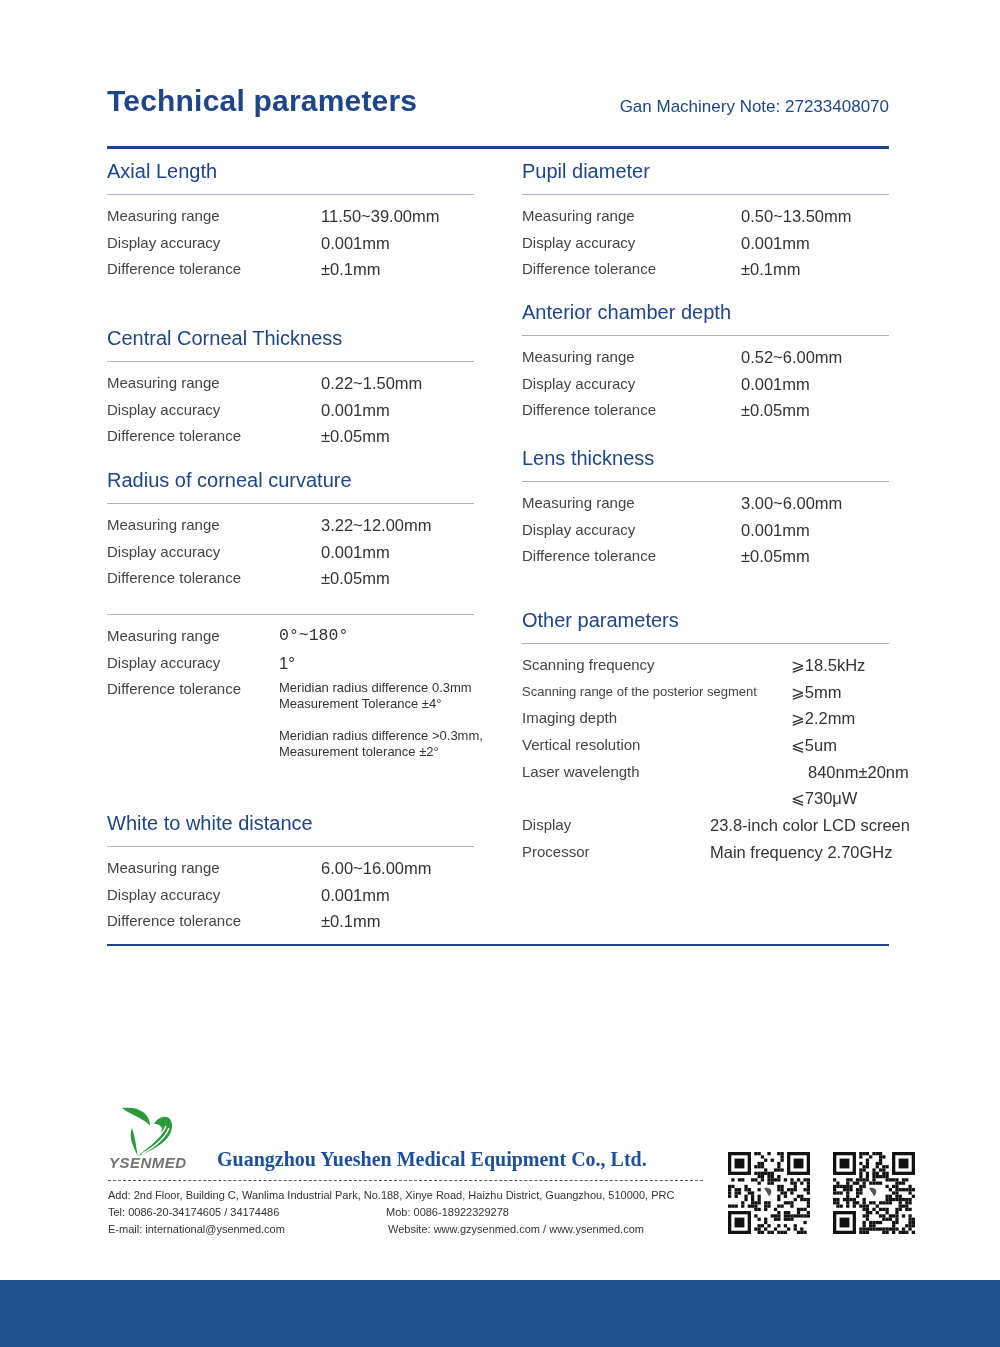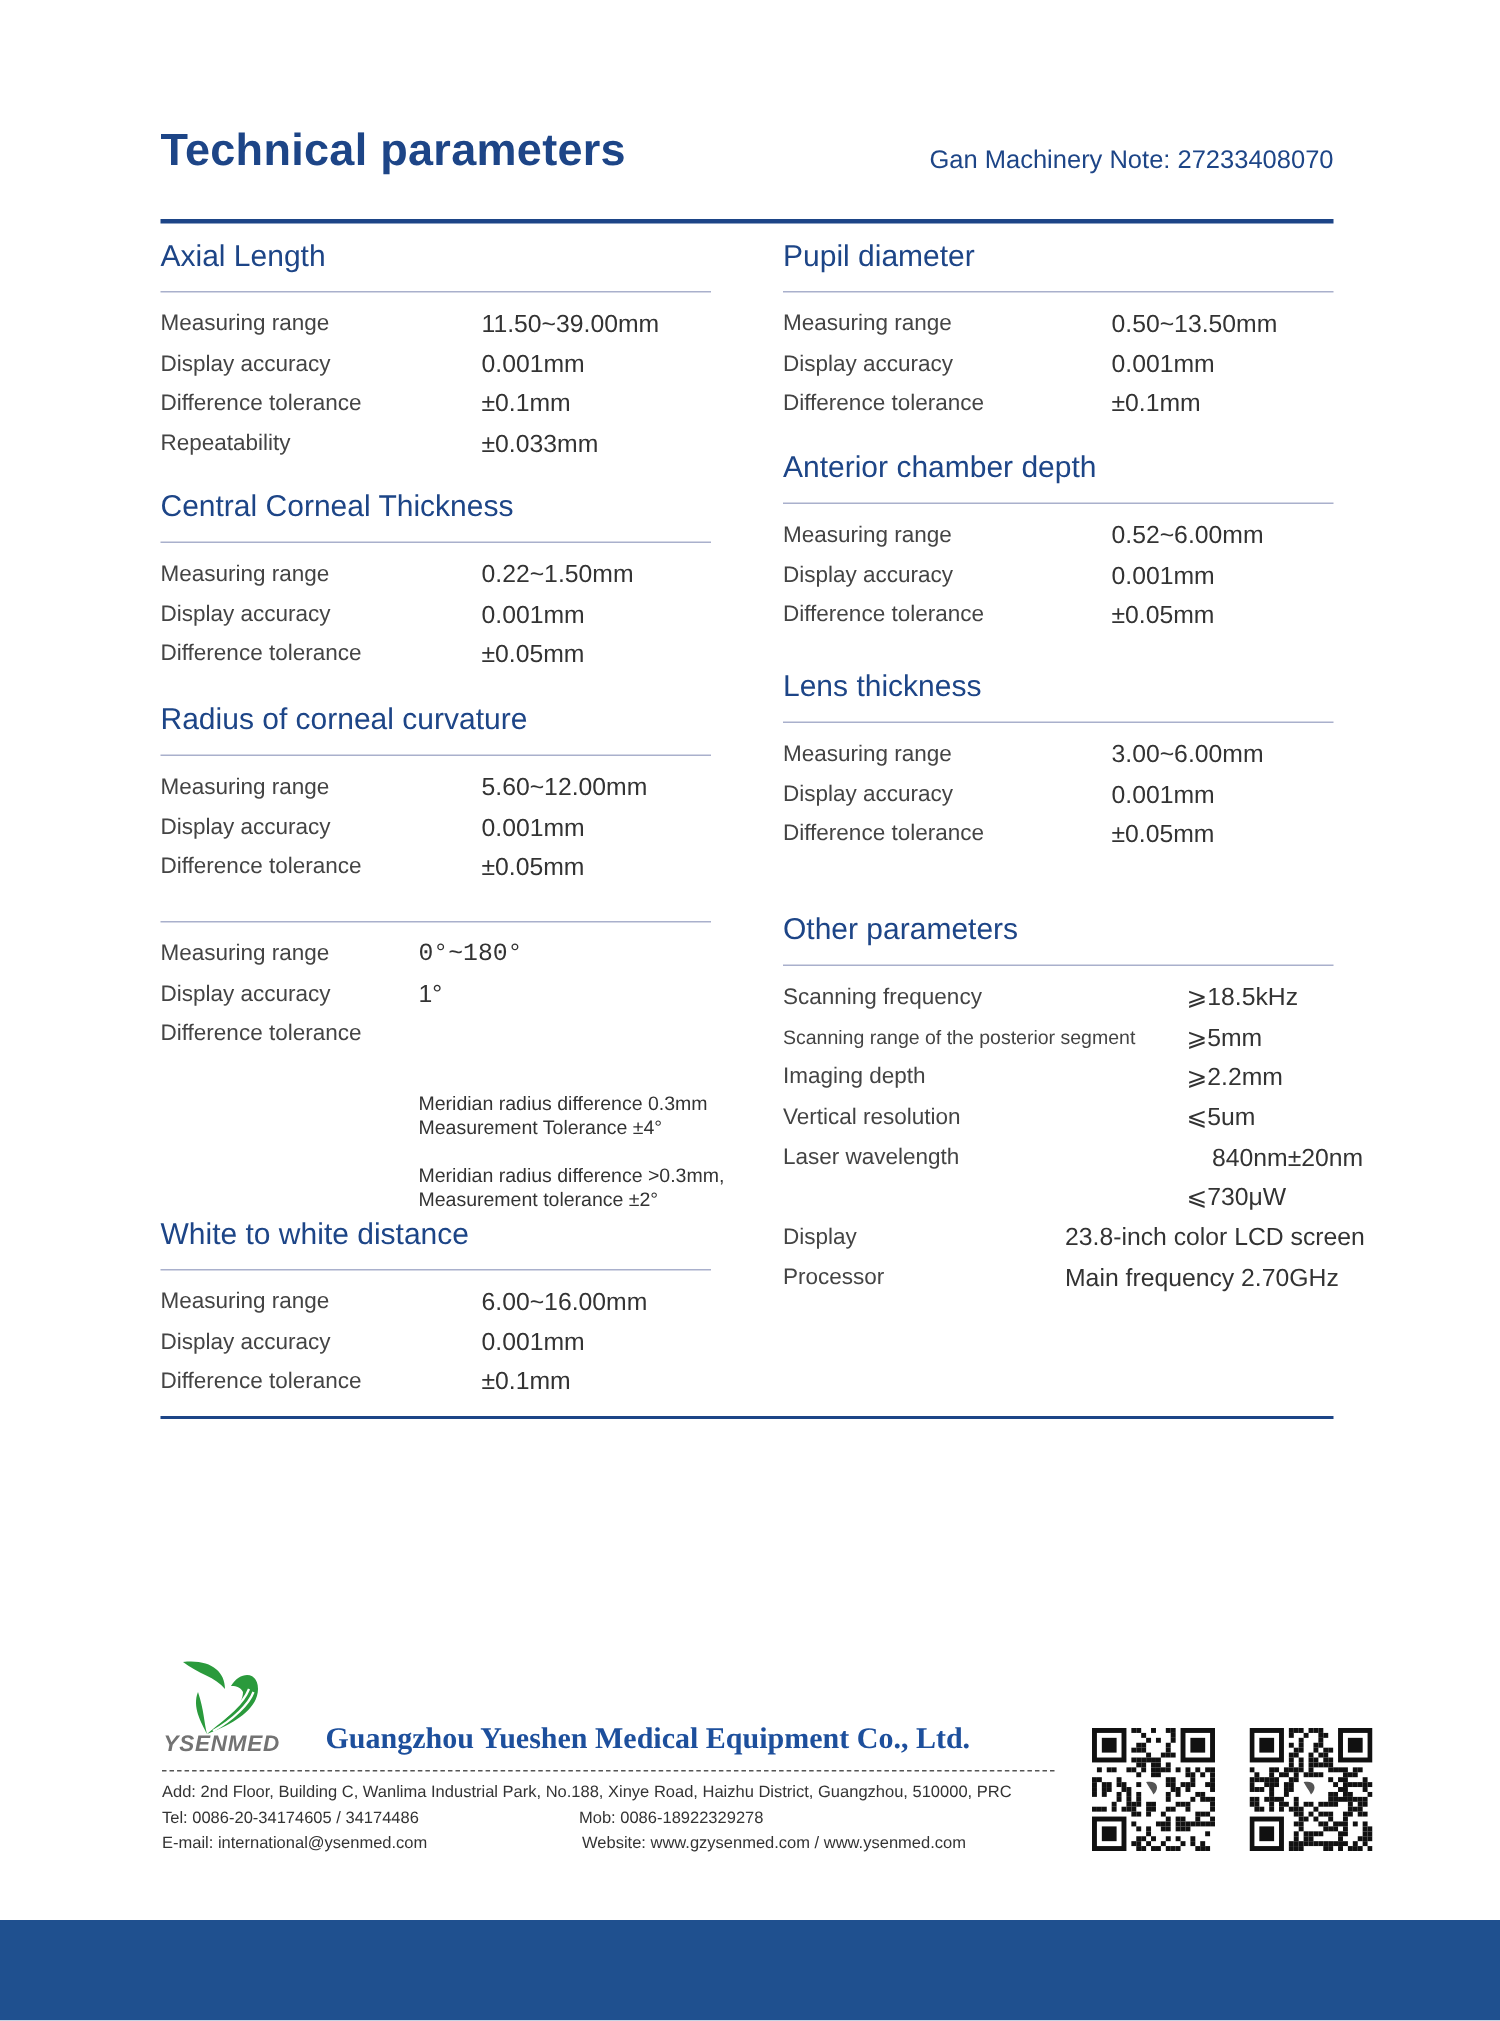--- a/index.html
+++ b/index.html
@@ -9,21 +9,21 @@
     .note { position:absolute; right:111px; top:97px; font-size:17px; color:#1d4587; }
     .top-rule { position:absolute; left:107px; top:146px; width:782px; height:3px; background:#1d4587; }
     .bottom-rule { position:absolute; left:107px; top:944px; width:782px; height:2px; background:#1d4587; }
     .section { position:absolute; width:367px; }
     .sec-title { font-size:20px; color:#1d4587; height:30px; line-height:30px; }
     .sec-rule { height:1px; background:#a9b0cc; margin-top:8px; margin-bottom:8px; }
     .row { position:relative; height:26.7px; line-height:26.7px; font-size:15px; }
     .row .lbl { position:absolute; left:0; color:#444; }
     .row .val { position:absolute; font-size:16.5px; color:#333; white-space:nowrap; }
     .row .lbl.small { font-size:13px; }
-    .multi { position:absolute; left:172px; top:4px; font-size:13px; line-height:16px; color:#333;margin-top:48px; }
+    .multi { position:absolute; left:172px; top:4px; font-size:13px; line-height:16px; color:#333; }
     .multi div { white-space:nowrap; }
     .footer-logo { position:absolute; left:110px; top:1104px; width:90px; height:70px; }
     .brand-text { position:absolute; left:109px; top:1154px; font-size:15px; font-style:italic; font-weight:bold; color:#737373; letter-spacing:0.5px; }
     .company { position:absolute; left:217px; top:1148px; font-family:"Liberation Serif", serif; font-weight:bold; font-size:20px; color:#1d4f9c; }
     .dash { position:absolute; left:108px; top:1180px; width:595px; border-top:1.5px dashed #555; }
     .info { position:absolute; font-size:11px; color:#333; white-space:nowrap; }
     .qr { position:absolute; top:1152px; width:82px; height:82px; }
     .band { position:absolute; left:0; top:1280px; width:1000px; height:67px; background:#1f508f; }
   </style>
 </head>
@@ -42,24 +42,20 @@
         <span class="val" style="left: 214px;">11.50~39.00mm</span>
       </div>
       <div class="row">
         <span class="lbl">Display accuracy</span>
         <span class="val" style="left: 214px;">0.001mm</span>
       </div>
       <div class="row">
         <span class="lbl">Difference tolerance</span>
         <span class="val" style="left: 214px;">±0.1mm</span>
       </div>
-      <div class="row">
-        <span class="lbl">Repeatability</span>
-        <span class="val" style="left: 214px;">±0.033mm</span>
-      </div>
     </div>
     <div class="section" style="left: 107px; top: 323px;">
       <div class="sec-title">Central Corneal Thickness</div>
       <div class="sec-rule"></div>
       <div class="row">
         <span class="lbl">Measuring range</span>
         <span class="val" style="left: 214px;">0.22~1.50mm</span>
       </div>
       <div class="row">
         <span class="lbl">Display accuracy</span>
@@ -68,21 +64,21 @@
       <div class="row">
         <span class="lbl">Difference tolerance</span>
         <span class="val" style="left: 214px;">±0.05mm</span>
       </div>
     </div>
     <div class="section" style="left: 107px; top: 465px;">
       <div class="sec-title">Radius of corneal curvature</div>
       <div class="sec-rule"></div>
       <div class="row">
         <span class="lbl">Measuring range</span>
-        <span class="val" style="left: 214px;">5.60~12.00mm</span>
+        <span class="val" style="left: 214px;">3.22~12.00mm</span>
       </div>
       <div class="row">
         <span class="lbl">Display accuracy</span>
         <span class="val" style="left: 214px;">0.001mm</span>
       </div>
       <div class="row">
         <span class="lbl">Difference tolerance</span>
         <span class="val" style="left: 214px;">±0.05mm</span>
       </div>
     </div>

